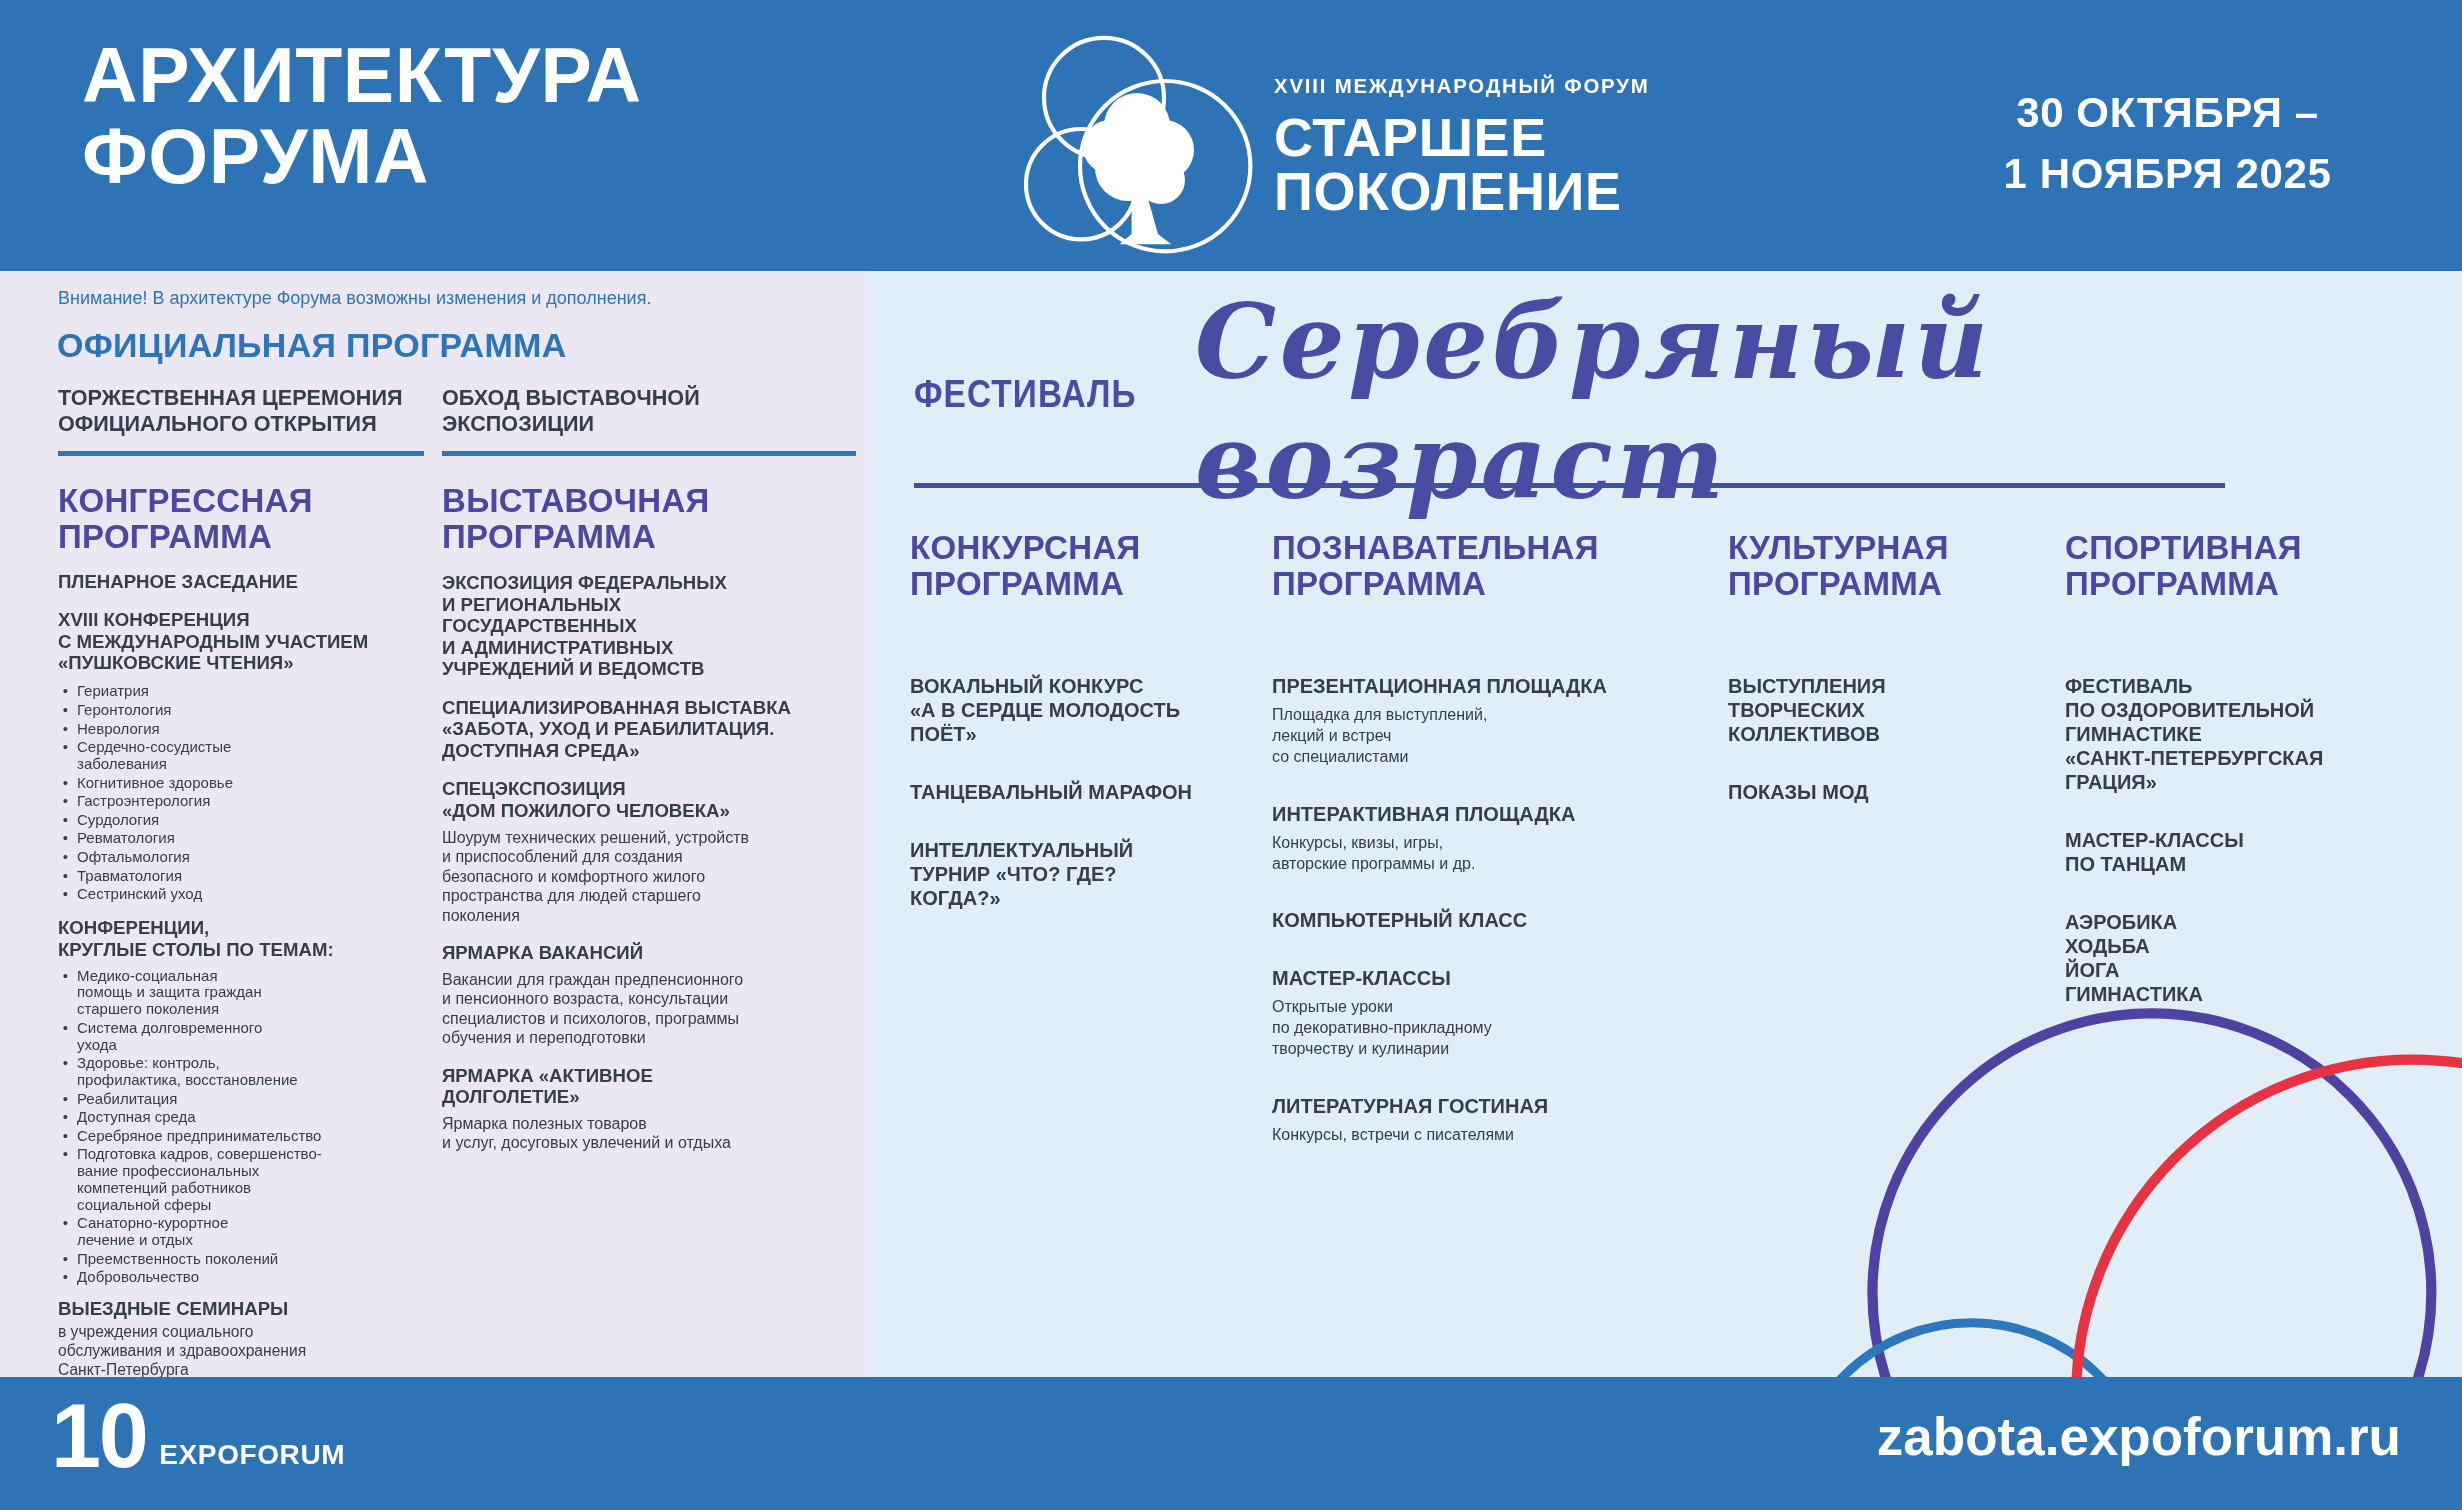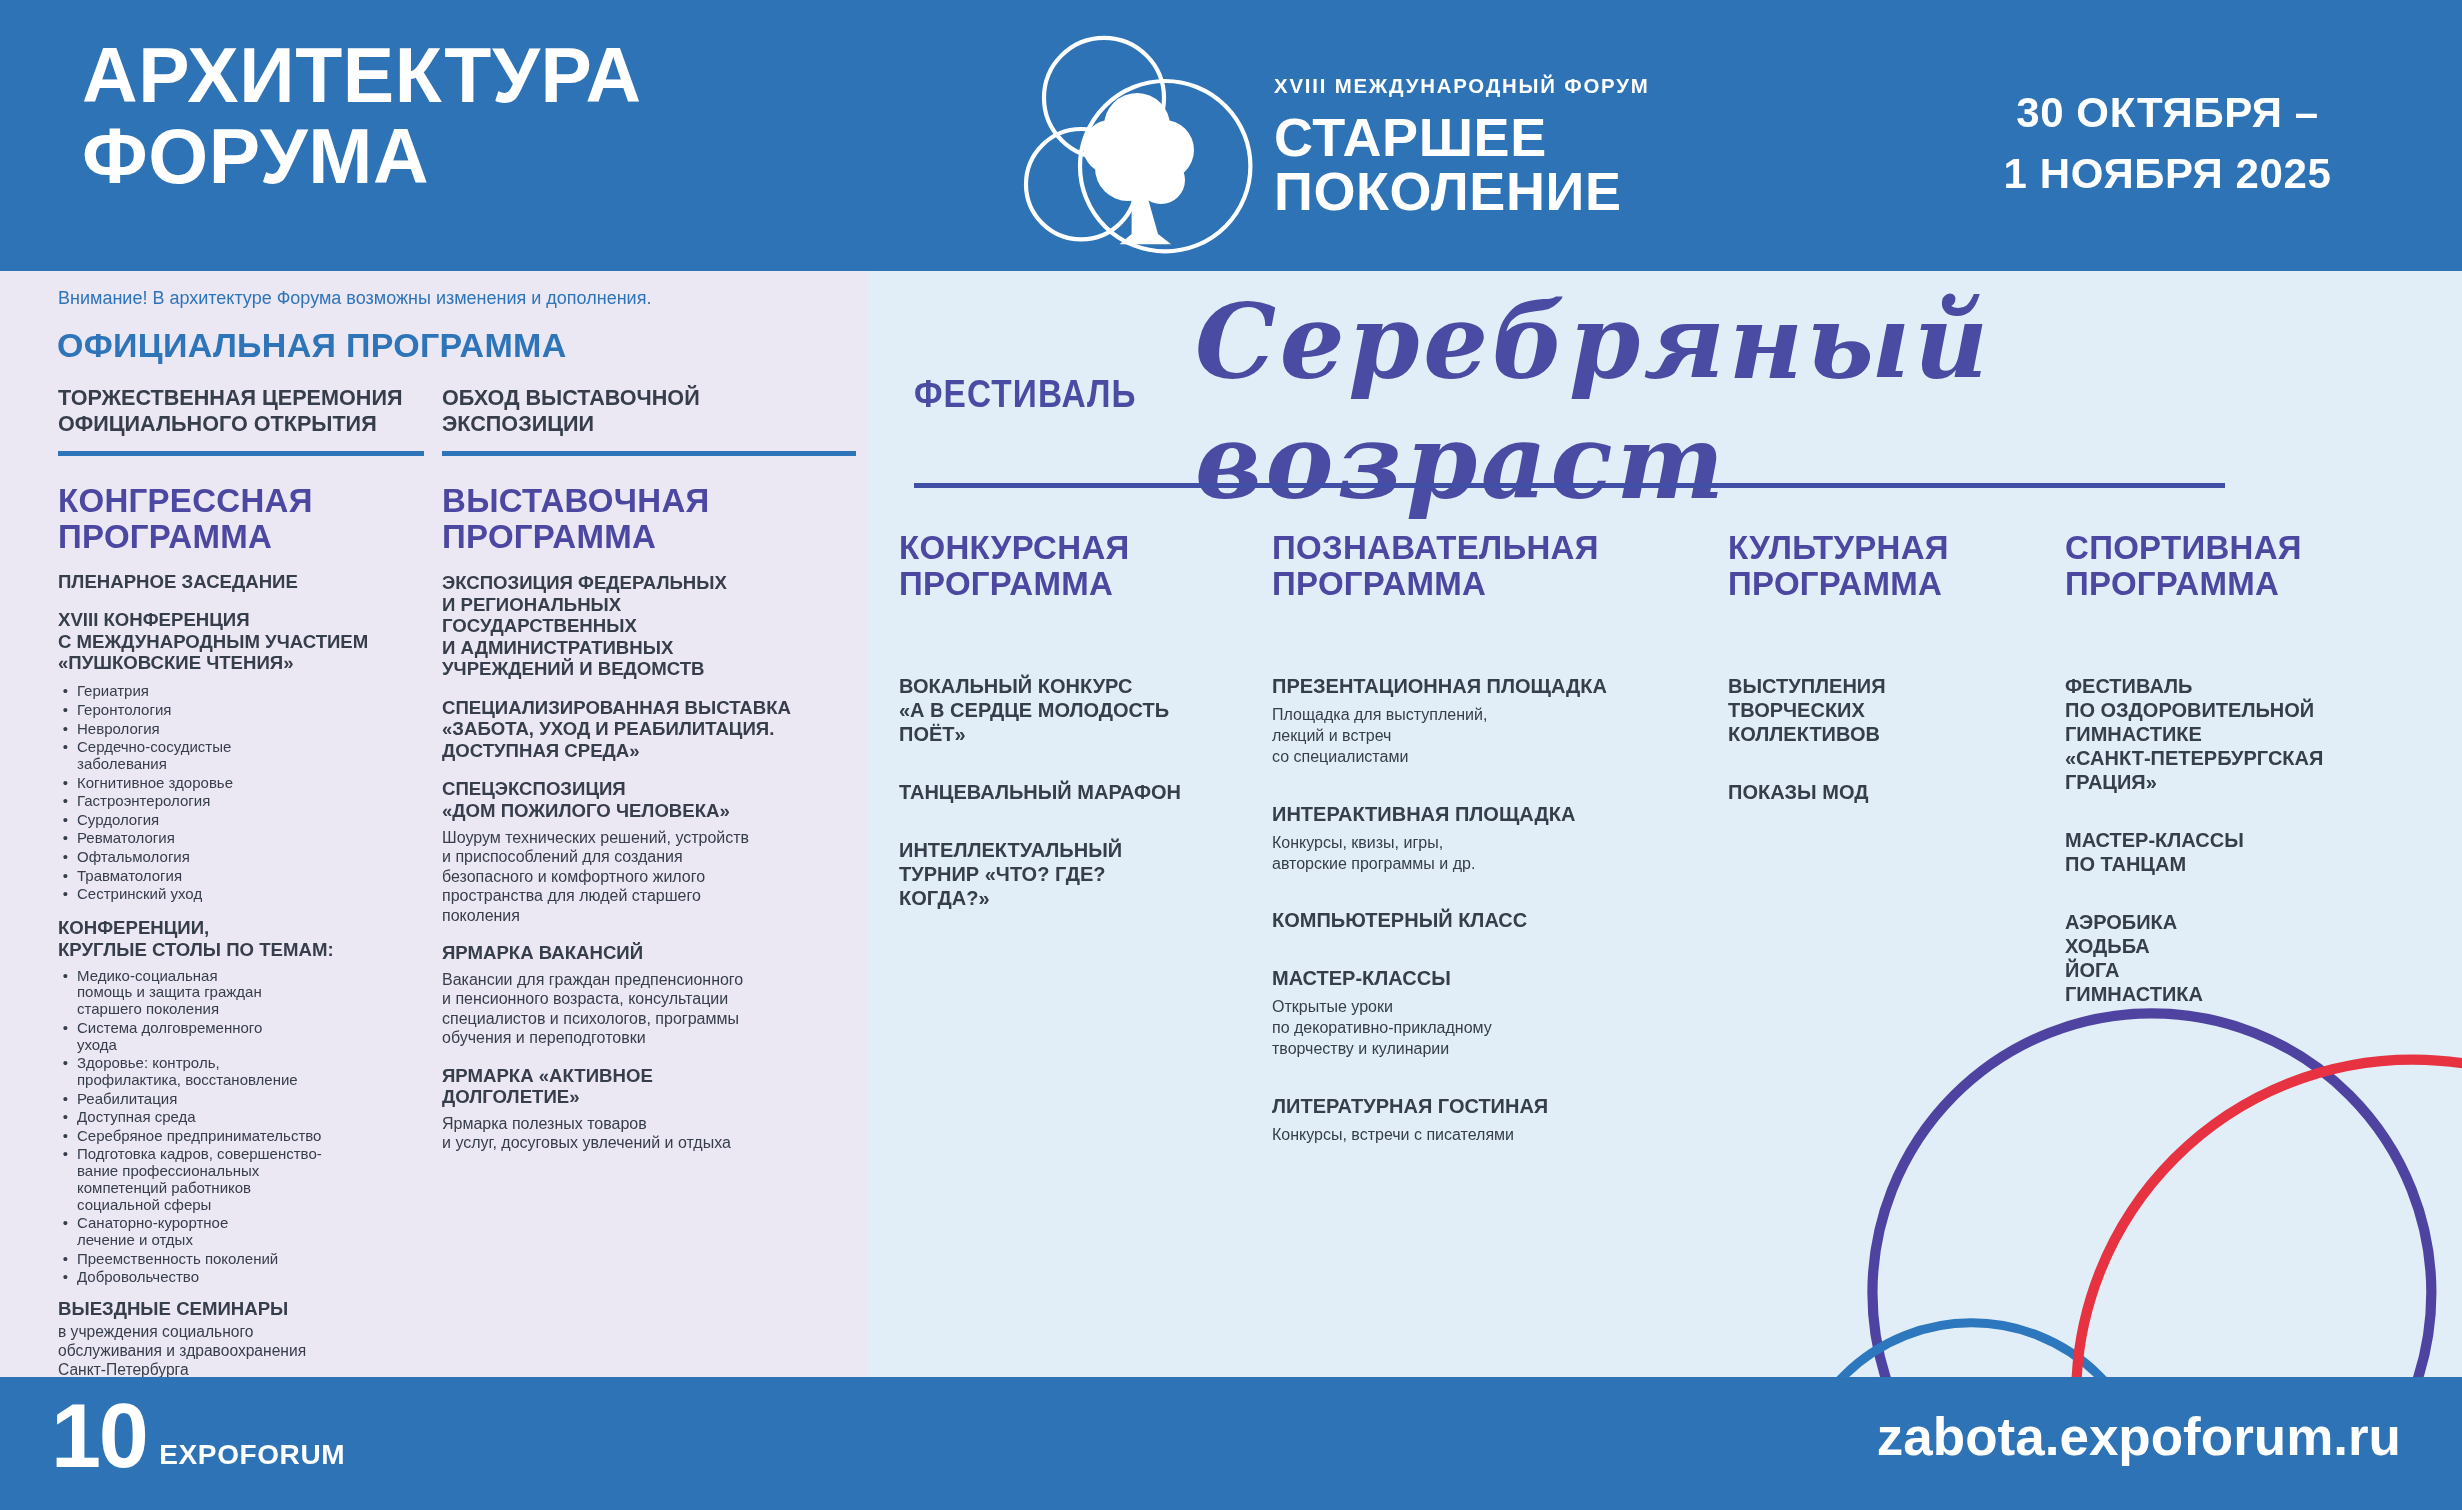--- a/index.html
+++ b/index.html
@@ -70,21 +70,21 @@
   .festival-label{position:absolute;left:47px;top:102px;font-size:38px;font-weight:700;
     color:var(--indigo);letter-spacing:1.2px;transform:scaleX(0.88);transform-origin:left center;}
   .festival-name{position:absolute;left:328px;top:10.8px;font-family:"DejaVu Serif","Liberation Serif",serif;
     font-style:italic;font-weight:700;font-size:102px;letter-spacing:3.6px;color:var(--indigo);}
   .festival-rule{position:absolute;left:47px;top:212px;width:1311px;height:5.4px;background:var(--rule-indigo);}
   .fest-col{position:absolute;top:259px;}
   .fest-col .col-sections{margin-top:28px;}
   .fest-col .sec{margin-top:0;margin-bottom:34px;}
   .fest-col .sec-title{font-size:20px;line-height:1.2;}
   .fest-col .sec-desc{margin-top:7.2px;font-size:16px;line-height:1.3;}
-  .fest-col.c1{left:32px;width:337px;}
+  .fest-col.c1{left:43px;width:337px;}
   .fest-col.c2{left:405px;width:421px;}
   .fest-col.c3{left:861px;width:313px;}
   .fest-col.c4{left:1198px;width:373px;}
   .fest-col .h2{margin-bottom:72px;}
 
   
   .footer{position:absolute;left:0;top:1377px;width:2462px;height:133px;background:var(--blue);}
   .expo-logo{position:absolute;left:51px;top:23px;display:flex;align-items:flex-end;gap:13px;color:#fff;}
   .expo-num{font-size:90px;line-height:0.82;font-weight:700;letter-spacing:-2.4px;}
   .expo-word{font-size:28px;font-weight:700;letter-spacing:0.6px;margin-bottom:2.4px;}

